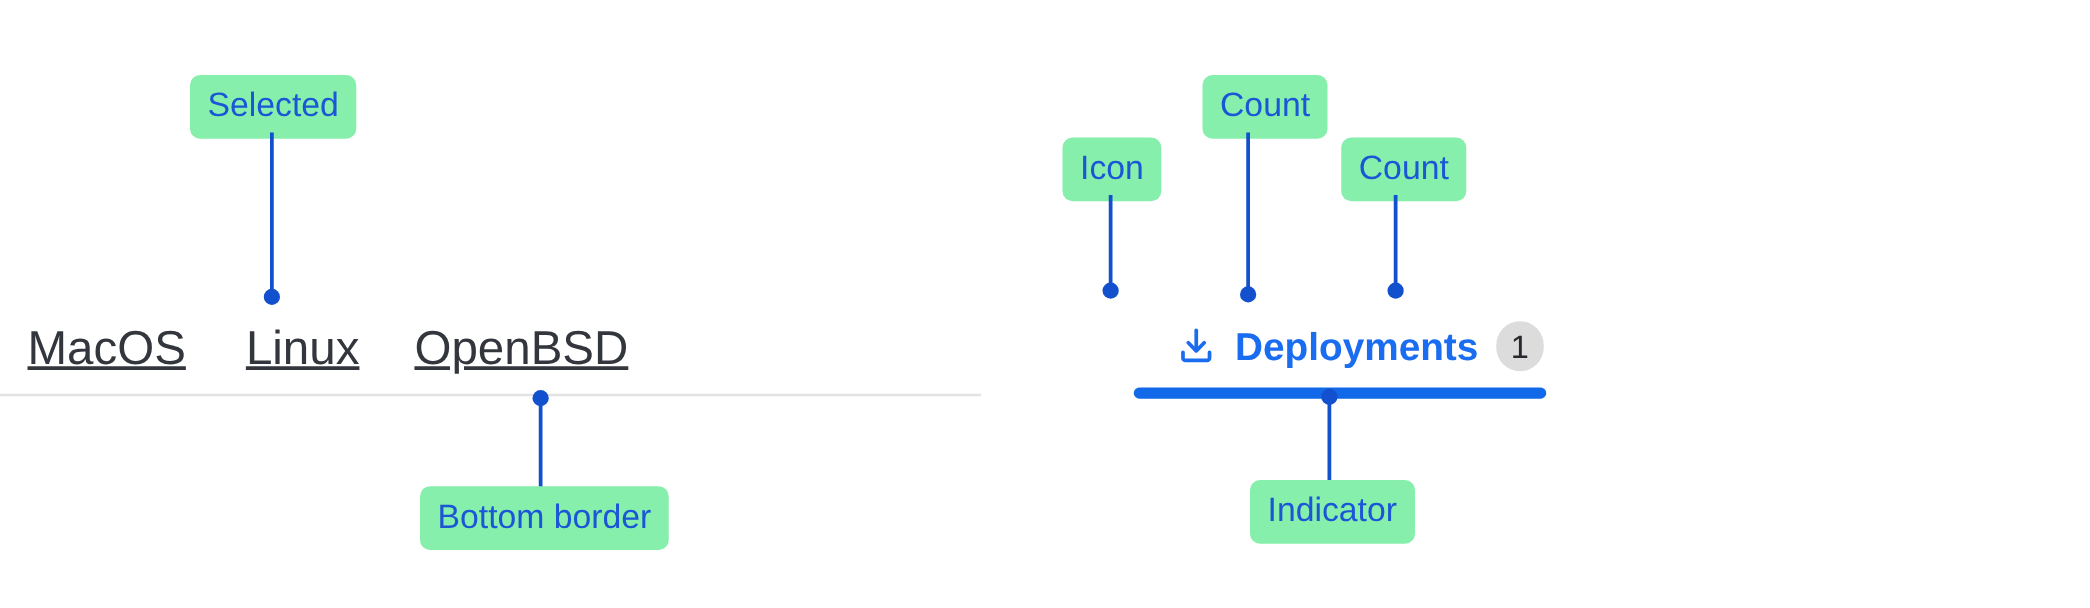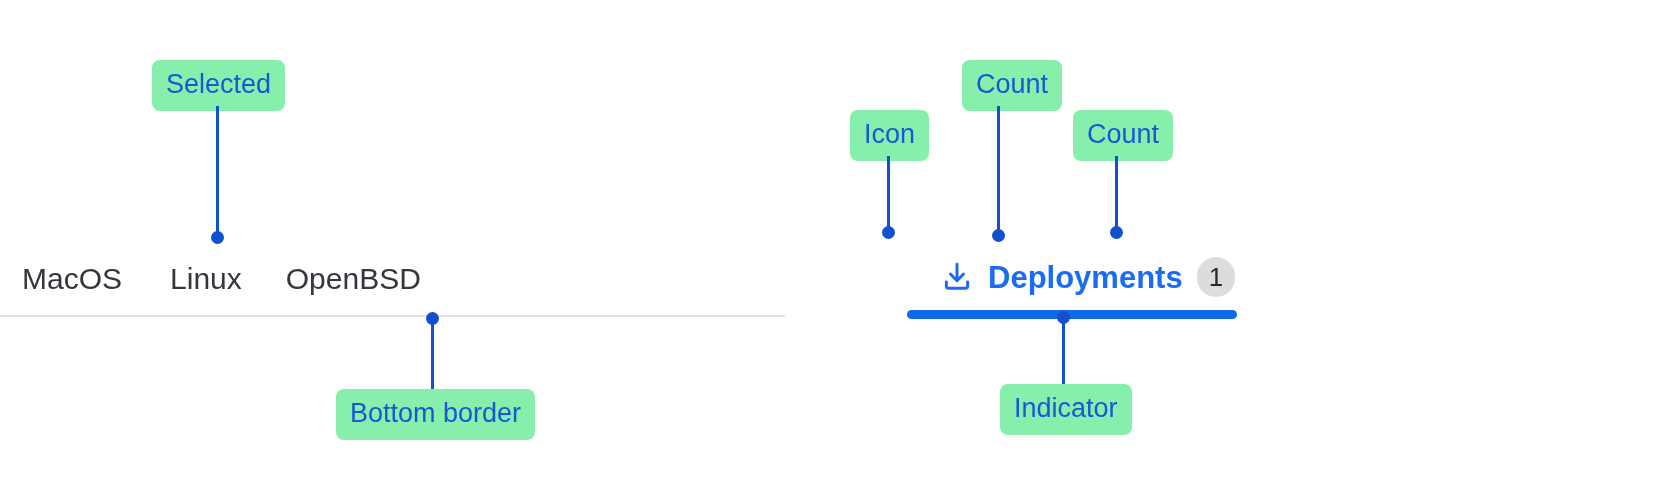--- a/index.html
+++ b/index.html
@@ -60,28 +60,29 @@
     left: 0;
     top: 0;
     height: 71px;
     display: flex;
     align-items: center;
     border-bottom: 2px solid #e3e3e3;
     width: 785px;
     box-sizing: border-box;
   }
   .tab {
-    font-size: 30px;
+    font-size: 38px;
     color: #33373d;
     padding: 0 0 4px 0;
     margin: 0 0px;
     line-height: 1;
     position: relative;
     cursor: pointer;
     white-space: nowrap;
+    text-decoration: underline;
   }
   .tab.active {
     color: #1a6cf0;
     font-weight: 700;
   }
   .tab.active .tab-underline {
     position: absolute;
     left: 0;
     right: 0;
     bottom: -16px;

